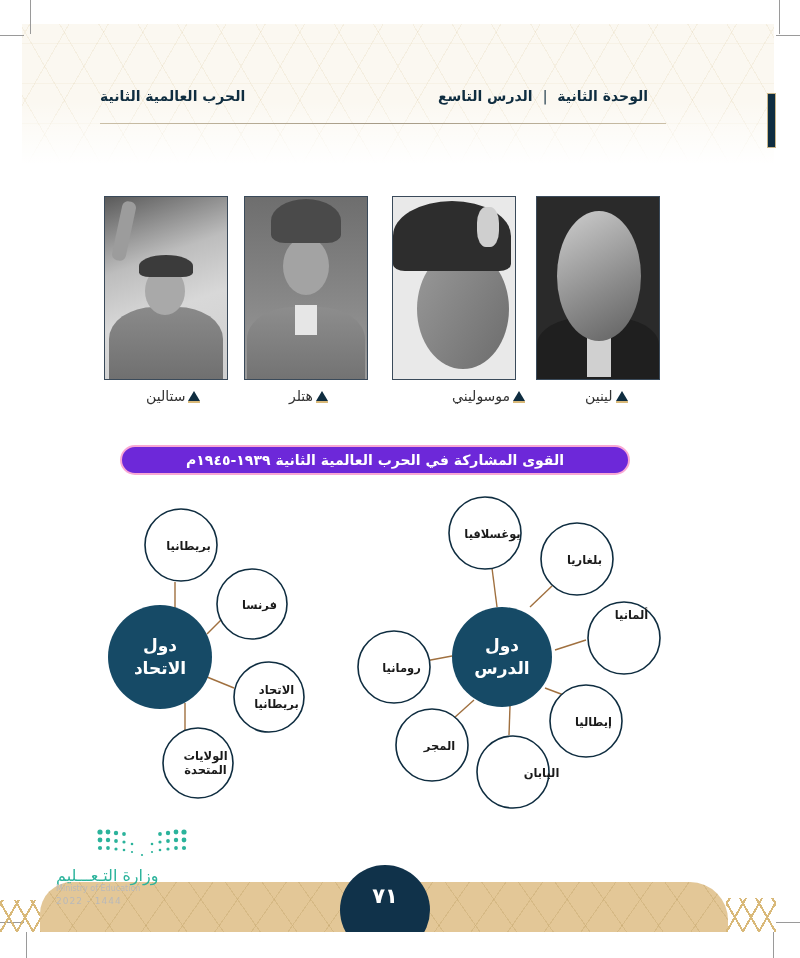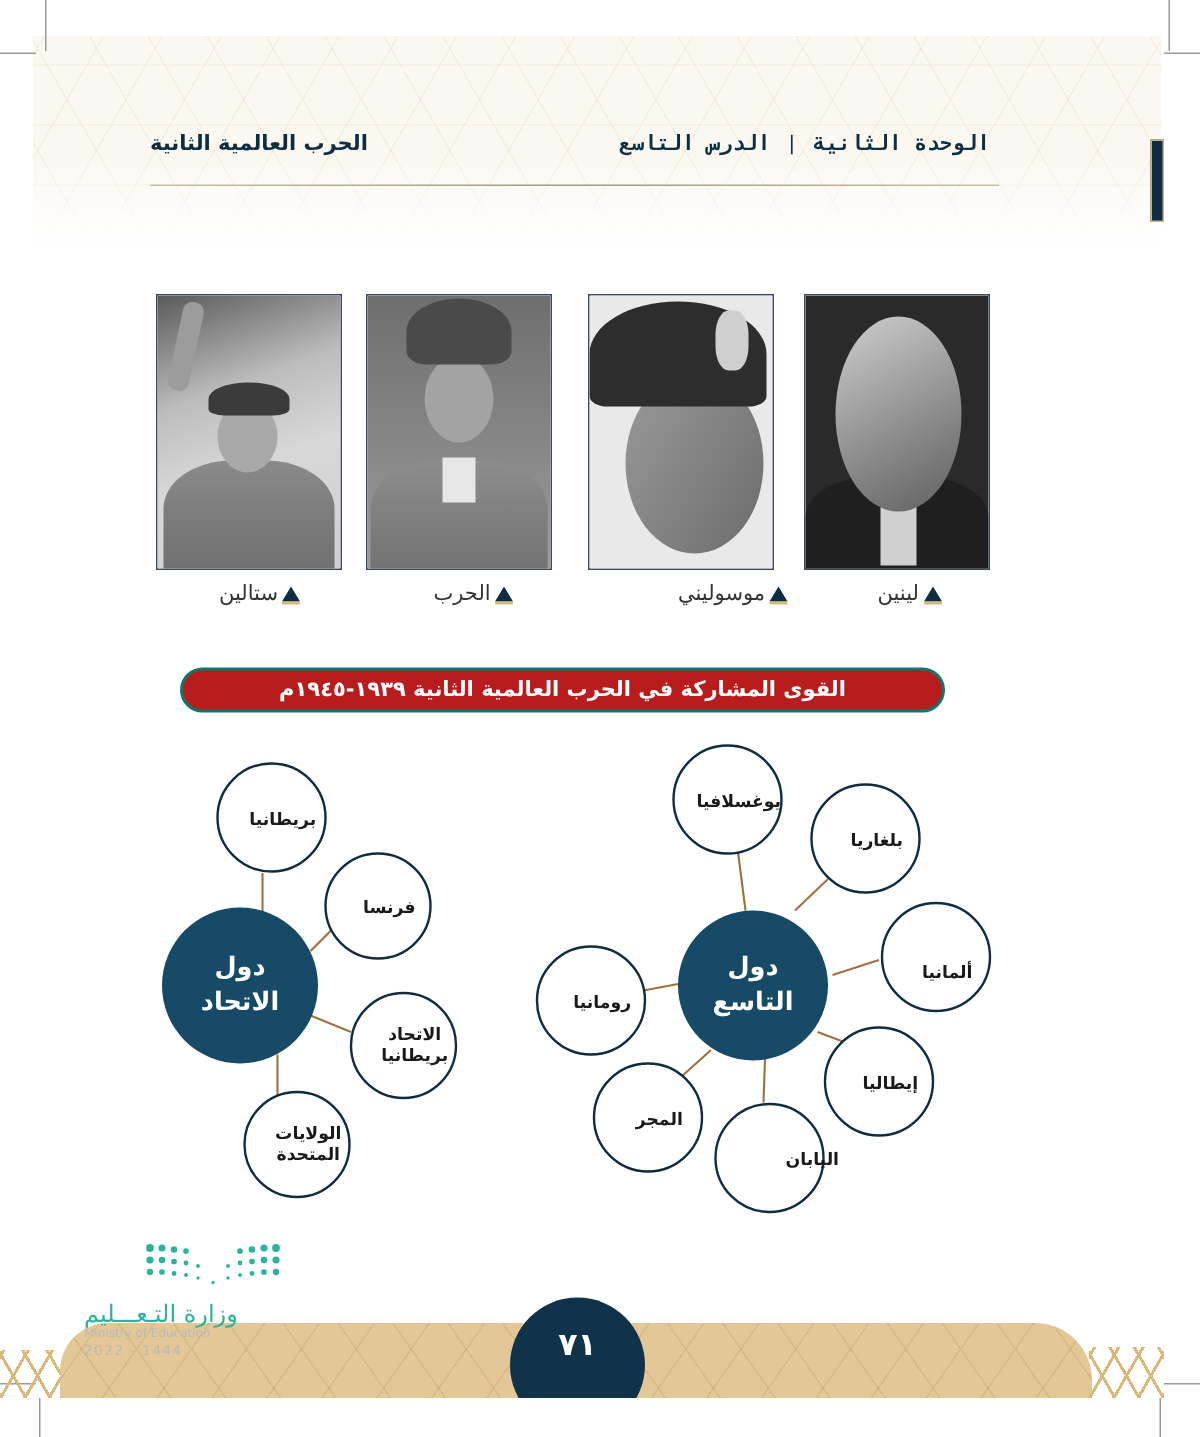--- a/index.html
+++ b/index.html
@@ -15,21 +15,21 @@
       repeating-linear-gradient(60deg, rgba(216,196,150,0.18) 0 1px, transparent 1px 34px),
       repeating-linear-gradient(-60deg, rgba(216,196,150,0.18) 0 1px, transparent 1px 34px),
       repeating-linear-gradient(0deg, rgba(216,196,150,0.12) 0 1px, transparent 1px 40px),
       #fbf8f1;
   }
   .crop { position:absolute; background:#9a9a9a; }
   .hdr-text {
     position:absolute; top:88px; font-weight:bold; font-size:14px; color:#0f2d40;
     direction:rtl; white-space:nowrap;
   }
-  .hdr-right { right:140px;font-family:Liberation Mono, monospace; }
+  .hdr-right { right:152px; }
   .hdr-left { left:100px; }
   .hdr-sep { margin:0 10px; font-weight:normal; }
   .hdr-rule {
     position:absolute; left:100px; top:123px; width:566px; height:1px;
     background:linear-gradient(to right, #cbbfa6, #a59a86 50%, #cbbfa6);
   }
   .side-tab {
     position:absolute; left:767px; top:93px; width:7px; height:53px;
     background:#0f2d40; border:1px solid #c8b58a;
   }
@@ -47,21 +47,21 @@
   }
   .tri {
     width:0; height:0; border-left:6px solid transparent; border-right:6px solid transparent;
     border-bottom:10px solid #0f2d40; position:relative;
   }
   .tri::after {
     content:""; position:absolute; left:-6px; top:10px; width:12px; height:2px; background:#d9b979;
   }
   .title-bar {
     position:absolute; left:120px; top:445px; width:510px; height:30px;
-    background:#b91c1c; border:2px solid #0f766e; border-radius:16px;
+    background:#6d28d9; border:2px solid #f9a8d4; border-radius:16px;
     box-sizing:border-box; color:#fff; font-weight:bold; font-size:14px;
     display:flex; align-items:center; justify-content:center; direction:rtl;
   }
   svg.diagram { position:absolute; left:0; top:0; }
   .node-label {
     position:absolute; transform:translate(-50%,-50%); text-align:center;
     font-weight:bold; color:#1a1a1a; direction:rtl; line-height:1.25; white-space:nowrap;
   }
   .node-label.small { font-size:11.5px;padding-left:15px; }
   .node-label.hub { color:#ffffff; font-size:17px; line-height:1.35; }
@@ -151,21 +151,21 @@
   <div style="position:absolute;left:50px;top:120px;width:24px;height:60px;background:#d0d0d0;"></div>
   <div class="head" style="left:20px;top:14px;width:84px;height:130px;background:linear-gradient(150deg,#cfcfcf,#8a8a8a 60%,#5f5f5f);"></div>
 </div>
 
 <div class="caption" style="left:146px;">
   <span class="tri"></span>
   <span>ستالين</span>
 </div>
 <div class="caption" style="left:289px;">
   <span class="tri"></span>
-  <span>الحرب</span>
+  <span>هتلر</span>
 </div>
 <div class="caption" style="left:452px;">
   <span class="tri"></span>
   <span>موسوليني</span>
 </div>
 <div class="caption" style="left:585px;">
   <span class="tri"></span>
   <span>لينين</span>
 </div>
 
@@ -219,25 +219,25 @@
   <div>الاتحاد</div>
   <div>بريطانيا</div>
 </div>
 <div class="node-label small" style="left:198px;top:763px;">
   <div>الولايات</div>
   <div>المتحدة</div>
 </div>
 
 <div class="node-label hub" style="left:502px;top:657px;">
   <div>دول</div>
-  <div>التاسع</div>
+  <div>الدرس</div>
 </div>
 <div class="node-label small" style="left:485px;top:534px;">يوغسلافيا</div>
 <div class="node-label small" style="left:577px;top:560px;">بلغاريا</div>
-<div class="node-label small" style="left:624px;top:648px;">ألمانيا</div>
+<div class="node-label small" style="left:624px;top:615px;">ألمانيا</div>
 <div class="node-label small" style="left:586px;top:722px;">إيطاليا</div>
 <div class="node-label small" style="left:534px;top:773px;">اليابان</div>
 <div class="node-label small" style="left:432px;top:746px;">المجر</div>
 <div class="node-label small" style="left:394px;top:668px;">رومانيا</div>
 
 <div class="footer-lattice-left"></div>
 <div class="footer-band"></div>
 <div class="footer-lattice"></div>
 <div class="page-circle"></div>
 <div class="page-circle-mask"></div>

